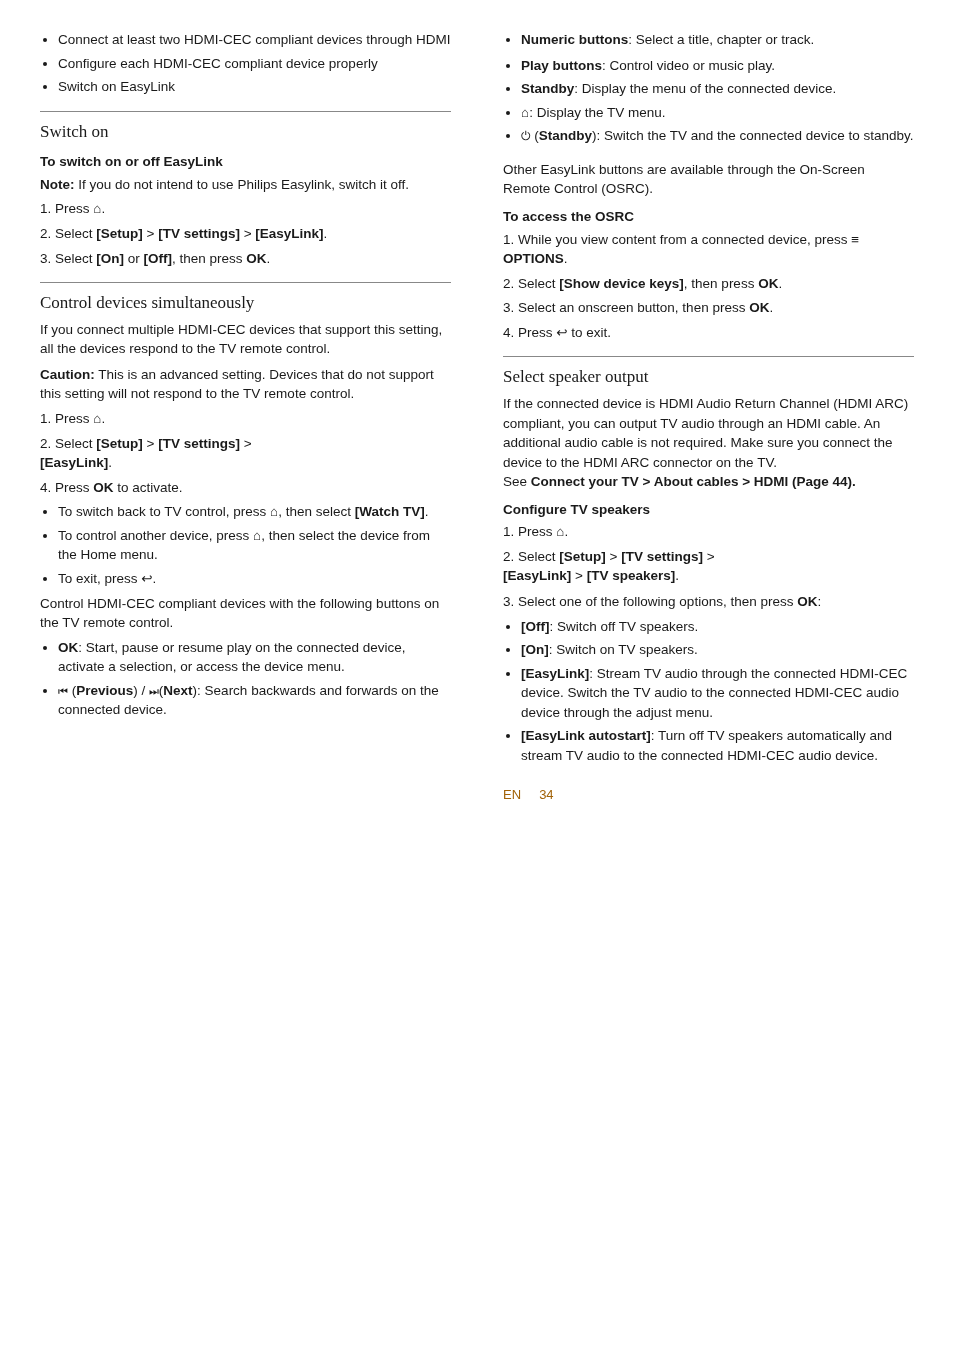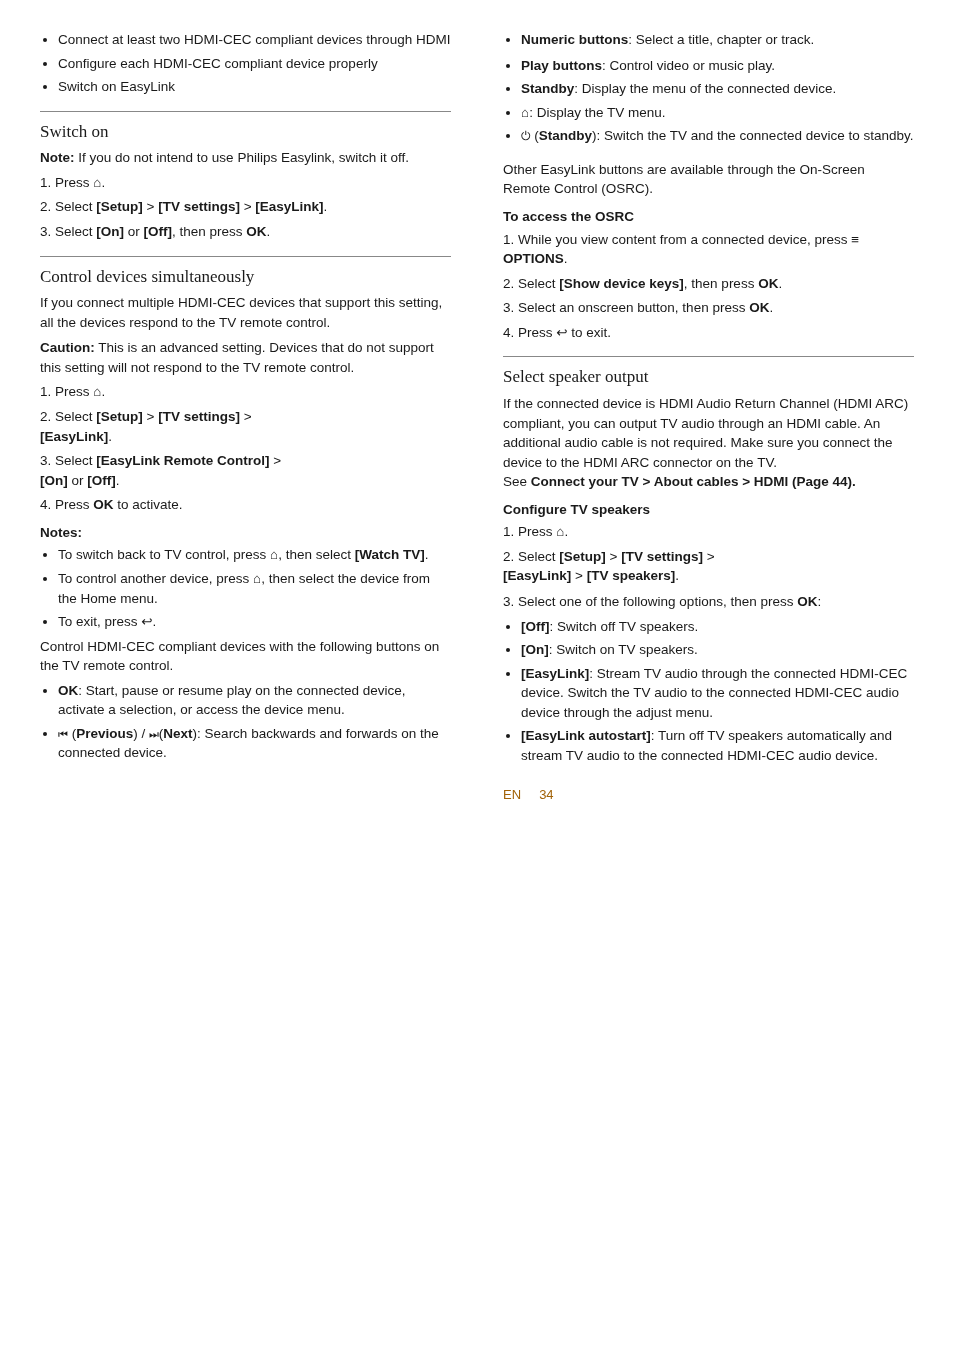--- a/index.html
+++ b/index.html
@@ -78,43 +78,42 @@
       <ul>
         <li>Connect at least two HDMI-CEC compliant devices through HDMI</li>
         <li>Configure each HDMI-CEC compliant device properly</li>
         <li>Switch on EasyLink</li>
       </ul>
     </div>
 
     <hr class="section-divider">
     <div class="section">
       <h2 class="section-title">Switch on</h2>
+      <p class="subsection-title">To switch on or off EasyLink</p>
       <p>
         <span class="bold">Note:</span>
         <span> If you do not intend to use Philips Easylink, switch it off.</span>
       </p>
       <p>1. Press <span class="icon-home"></span>.</p>
       <p>2. Select <span class="bold">[Setup]</span> &gt; <span class="bold">[TV settings]</span> &gt; <span class="bold">[EasyLink]</span>.</p>
       <p>3. Select <span class="bold">[On]</span> or <span class="bold">[Off]</span>, then press <span class="bold-ok">OK</span>.</p>
     </div>
 
     <hr class="section-divider">
     <div class="section">
       <h2 class="section-title">Control devices simultaneously</h2>
       <p>If you connect multiple HDMI-CEC devices that support this setting, all the devices respond to the TV remote control.</p>
       <p style="margin-top:6px;">
         <span class="caution-label">Caution:</span>
         <span> This is an advanced setting. Devices that do not support this setting will not respond to the TV remote control.</span>
       </p>
       <p style="margin-top:5px;">1. Press <span class="icon-home"></span>.</p>
       <p>2. Select <span class="bold">[Setup]</span> &gt; <span class="bold">[TV settings]</span> &gt;<br><span class="bold">[EasyLink]</span>.</p>
-      <p>3. Select <span class="bold">[EasyLink Remote Control]</span> &gt;<br><span class="bold">[On]</span> or <span class="bold">[Off]</span>.</p>
       <p>4. Press <span class="bold-ok">OK</span> to activate.</p>
 
-      <p class="subsection-title" style="margin-top:8px;">Notes:</p>
       <ul>
         <li>To switch back to TV control, press <span class="icon-home"></span>, then select <span class="bold">[Watch TV]</span>.</li>
         <li>To control another device, press <span class="icon-home"></span>, then select the device from the Home menu.</li>
         <li>To exit, press <span class="icon-back"></span>.</li>
       </ul>
 
       <p>Control HDMI-CEC compliant devices with the following buttons on the TV remote control.</p>
       <ul>
         <li><span class="bold-ok">OK</span>: Start, pause or resume play on the connected device, activate a selection, or access the device menu.</li>
         <li><span class="icon-prev"></span> (<span class="bold">Previous</span>) / <span class="icon-next"></span>(<span class="bold">Next</span>): Search backwards and forwards on the connected device.</li>

